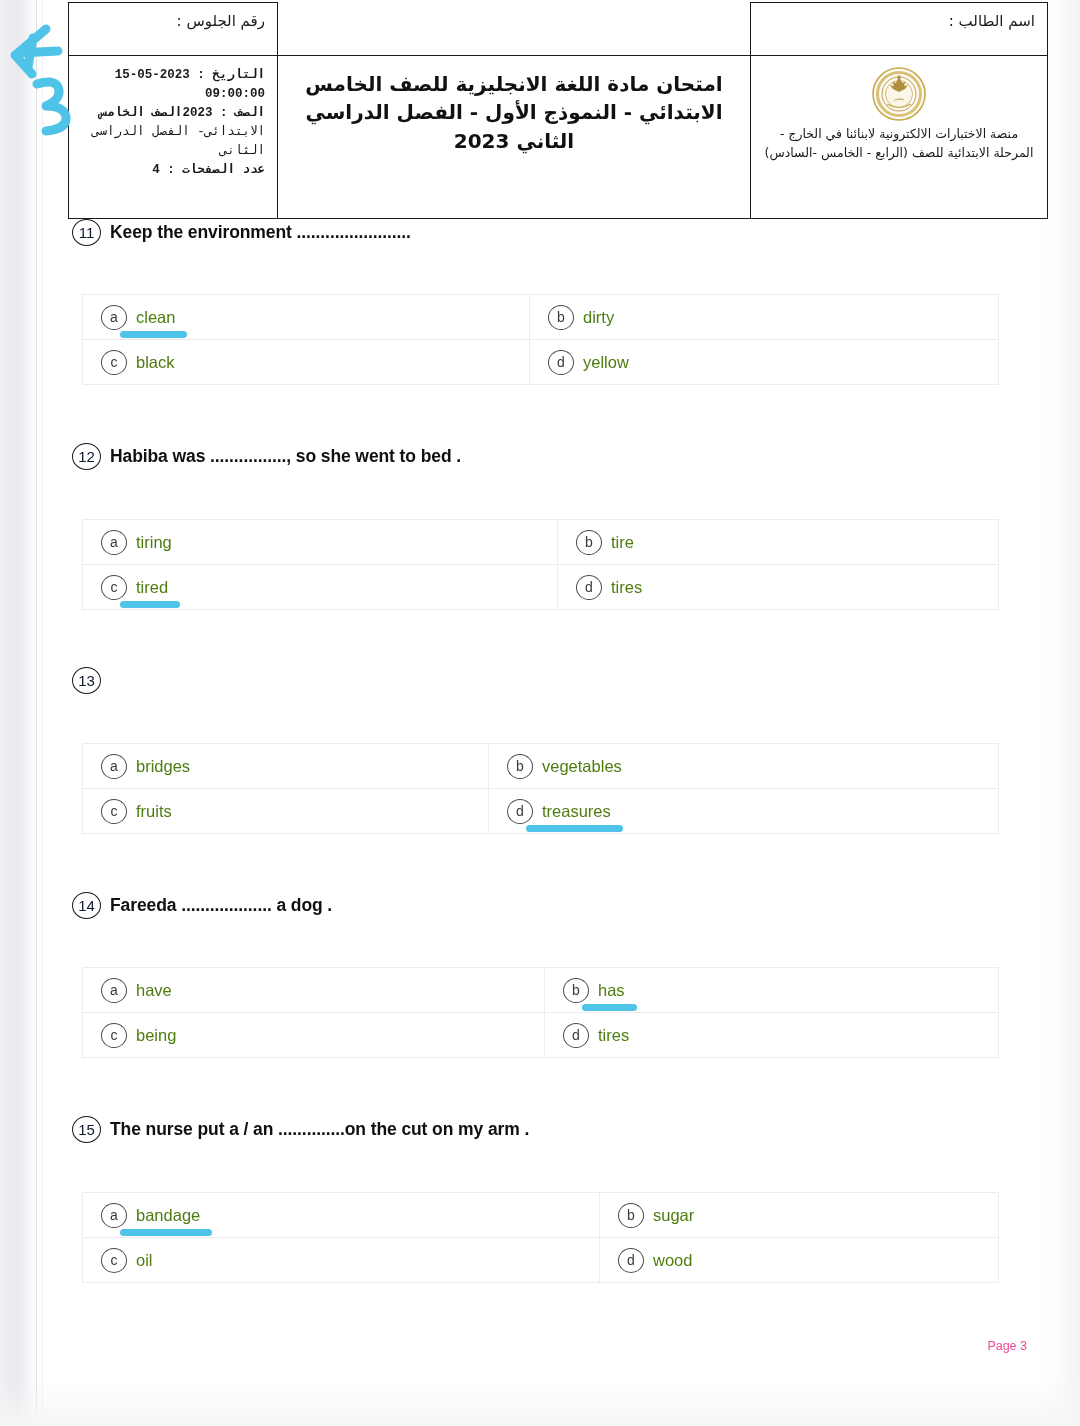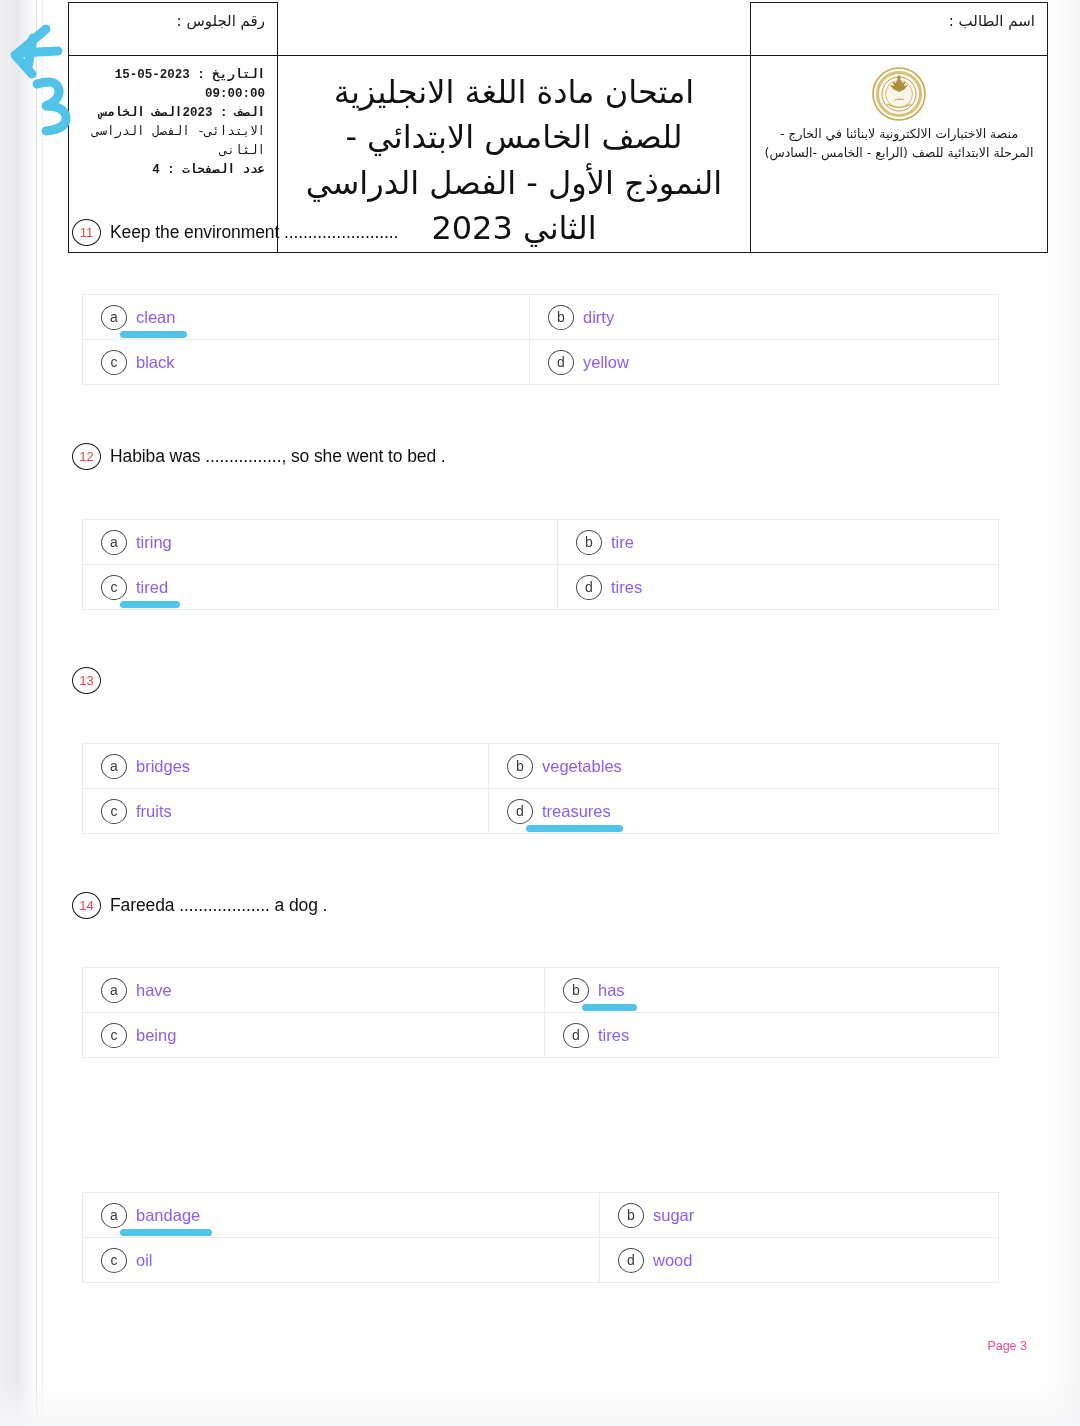--- a/index.html
+++ b/index.html
@@ -94,22 +94,22 @@
     direction: rtl;
   }
   .meta-line b { font-weight: 700; }
   .cell-title {
     height: 148px;
     padding: 14px 18px 0 18px !important;
     text-align: center;
     direction: rtl;
   }
   .exam-title {
-    font-size: 32px;
-    font-weight: 400;
+    font-size: 20px;
+    font-weight: 700;
     line-height: 1.42;
     color: #111111;
     font-family: "DejaVu Sans", sans-serif;
     direction: rtl;
   }
   .cell-logo {
     height: 148px;
     padding: 8px 12px 0 12px !important;
     text-align: center;
     direction: rtl;
@@ -130,28 +130,28 @@
     display: flex;
     align-items: center;
     gap: 9px;
     padding-left: 72px;
   }
   .q-num {
     width: 27px; height: 25px;
     border: 1.6px solid #1a1a1a;
     border-radius: 50%;
     display: flex; align-items: center; justify-content: center;
-    font-size: 13px;
-    color: #ef4444;
+    font-size: 15px;
+    color: #0f172a;
     flex: none;
     font-family: "Liberation Sans", sans-serif;
   }
   .q-text {
     font-size: 17.5px;
-    font-weight: 400;
+    font-weight: 700;
     color: #101010;
     letter-spacing: -0.1px;
     font-family: "Liberation Sans", sans-serif;
   }
   .opt-table {
     position: absolute;
     border-collapse: collapse;
     table-layout: fixed;
     background: #fff;
   }
@@ -173,21 +173,21 @@
     border: 1.3px solid #4a4a4a;
     border-radius: 50%;
     display: flex; align-items: center; justify-content: center;
     font-size: 14px;
     color: #3a3a3a;
     flex: none;
     font-family: "Liberation Sans", sans-serif;
   }
   .opt-label {
     font-size: 16.5px;
-    color: #8b5cf6;
+    color: #4d7c0f;
     font-family: "Liberation Sans", sans-serif;
     position: relative;
   }
   
   .opt-label.marked::after {
     content: "";
     position: absolute;
     left: -16px;
     right: -12px;
     bottom: -11px;
@@ -413,20 +413,26 @@
       <td>
         <div class="opt-cell-inner">
           <span class="opt-letter">d</span>
           <span class="opt-label">tires</span>
         </div>
       </td>
     </tr>
   </tbody>
     </table>
 
+  <div class="question-block" style="top:1116px">
+    <div class="q-head">
+      <div class="q-num">15</div>
+      <div class="q-text">The nurse put a / an ..............on the cut on my arm .</div>
+    </div>
+  </div>
   <table class="opt-table" style="left:82px; top:1192px; width:914px;">
     <tbody>
         <tr>
       <td style="width:516px">
         <div class="opt-cell-inner">
           <span class="opt-letter">a</span>
           <span class="opt-label marked">bandage</span>
         </div>
       </td>
       <td style="width:398px">

